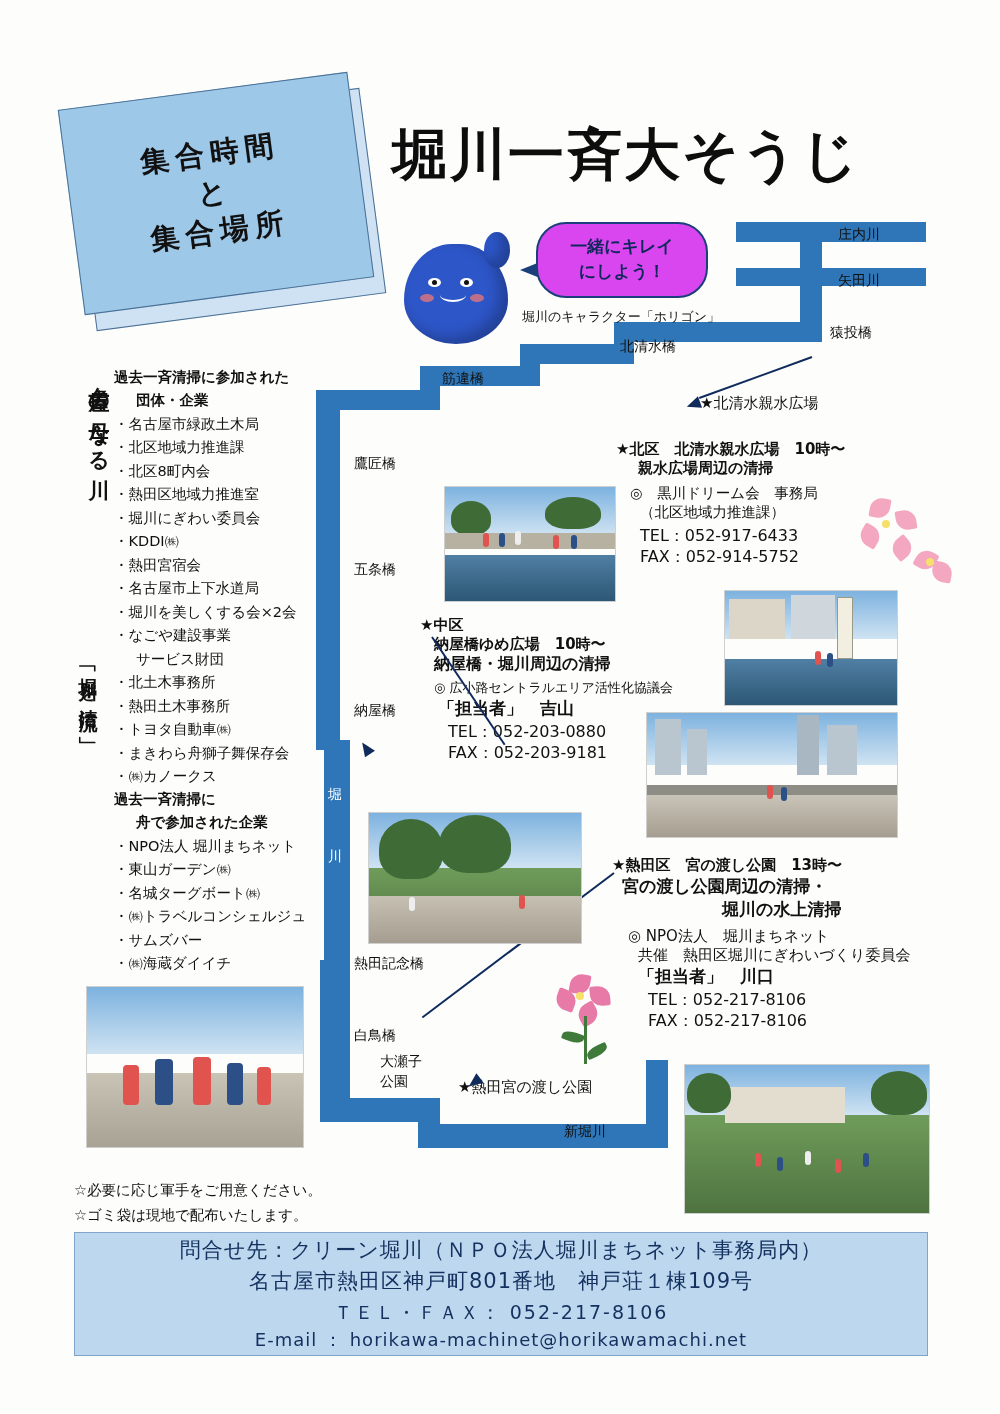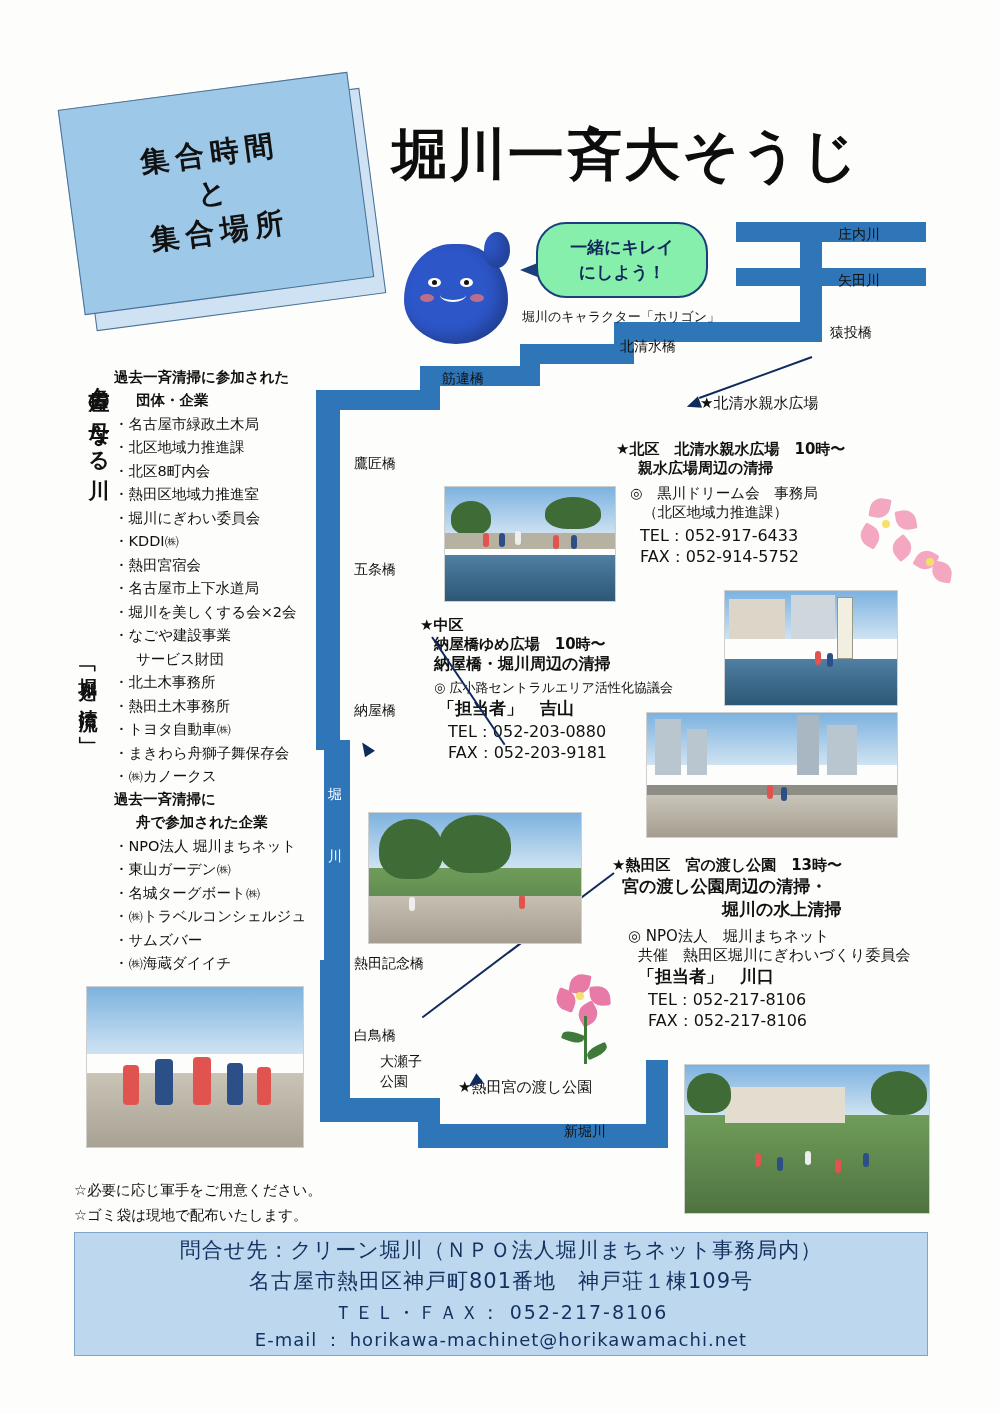--- a/index.html
+++ b/index.html
@@ -42,23 +42,23 @@
   .mascot-eye i { position:absolute; left:4px; top:2px; width:5px; height:5px; background:#111; border-radius:50%; }
   .mascot-cheek { position:absolute; width:14px; height:8px; background:#e77; border-radius:50%; opacity:.75; }
   .mascot-mouth { position:absolute; width:26px; height:12px; border-bottom:2px solid #fff; border-radius:50%; }
 
   #mascot-main { left:398px; top:226px; width:120px; height:122px; }
   #mascot-foot { left:105px; top:1244px; width:72px; height:80px; }
 
   
   #speech-bubble {
     left:536px; top:222px; width:168px; height:72px;
-    border:2px solid #1a3f7a; border-radius:30px; background:#86efac;
+    border:2px solid #1a3f7a; border-radius:30px; background:#d946ef;
     display:flex; flex-direction:column; align-items:center; justify-content:center;
-    font-size:17px; font-weight:bold; color:#10275c; line-height:1.5;
+    font-size:17px; font-weight:bold; color:#10275c; line-height:1.5;font-family:Liberation Mono, monospace;
   }
   #speech-tail {
     left:520px; top:262px; width:0; height:0;
     border-top:8px solid transparent; border-bottom:8px solid transparent;
     border-right:20px solid #1a3f7a;
   }
   #mascot-caption { left:522px; top:308px; font-size:13px; color:#111; white-space:nowrap; }
 
   
   .river { position:absolute; background:#2f76b8; }
@@ -238,21 +238,21 @@
   <div>・名城ターグボート㈱</div>
   <div>・㈱トラベルコンシェルジュ</div>
   <div>・サムズバー</div>
   <div>・㈱海蔵ダイイチ</div>
 </div>
 
 <div class="info abs" style="left:616px; top:440px; width:330px;">
   <div class="title">★北区　北清水親水広場　10時〜</div>
   <div class="title" style="padding-left:22px;">親水広場周辺の清掃</div>
   <div class="org" style="padding-left:14px; margin-top:6px;">◎　黒川ドリーム会　事務局</div>
-  <div class="org" style="margin-left:27px;">（北区地域力推進課）</div>
+  <div class="org" style="padding-left:24px;">（北区地域力推進課）</div>
   <div class="tel" style="padding-left:24px; margin-top:4px;">TEL：052-917-6433</div>
   <div class="tel" style="padding-left:24px;">FAX：052-914-5752</div>
 </div>
 
 <div class="info abs" style="left:420px; top:616px; width:320px;">
   <div class="title">★中区</div>
   <div class="title" style="padding-left:14px;">納屋橋ゆめ広場　10時〜</div>
   <div class="sub" style="padding-left:14px;">納屋橋・堀川周辺の清掃</div>
   <div class="org" style="padding-left:14px; margin-top:4px; font-size:13px;">◎ 広小路セントラルエリア活性化協議会</div>
   <div class="person" style="padding-left:18px;">「担当者」　吉山</div>

